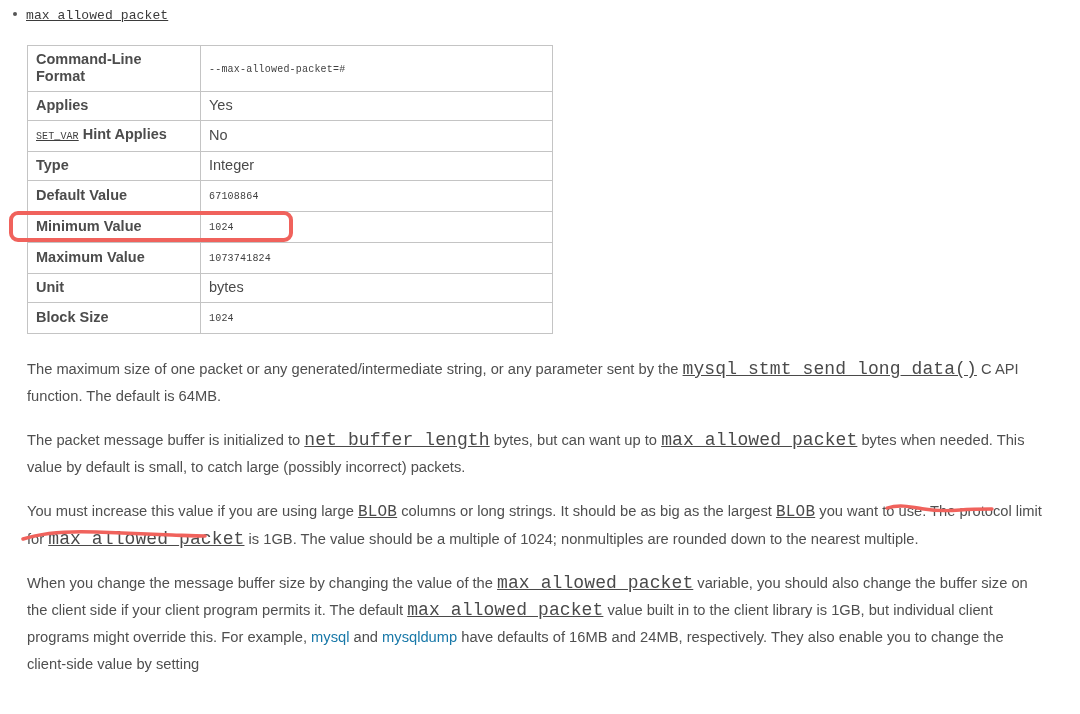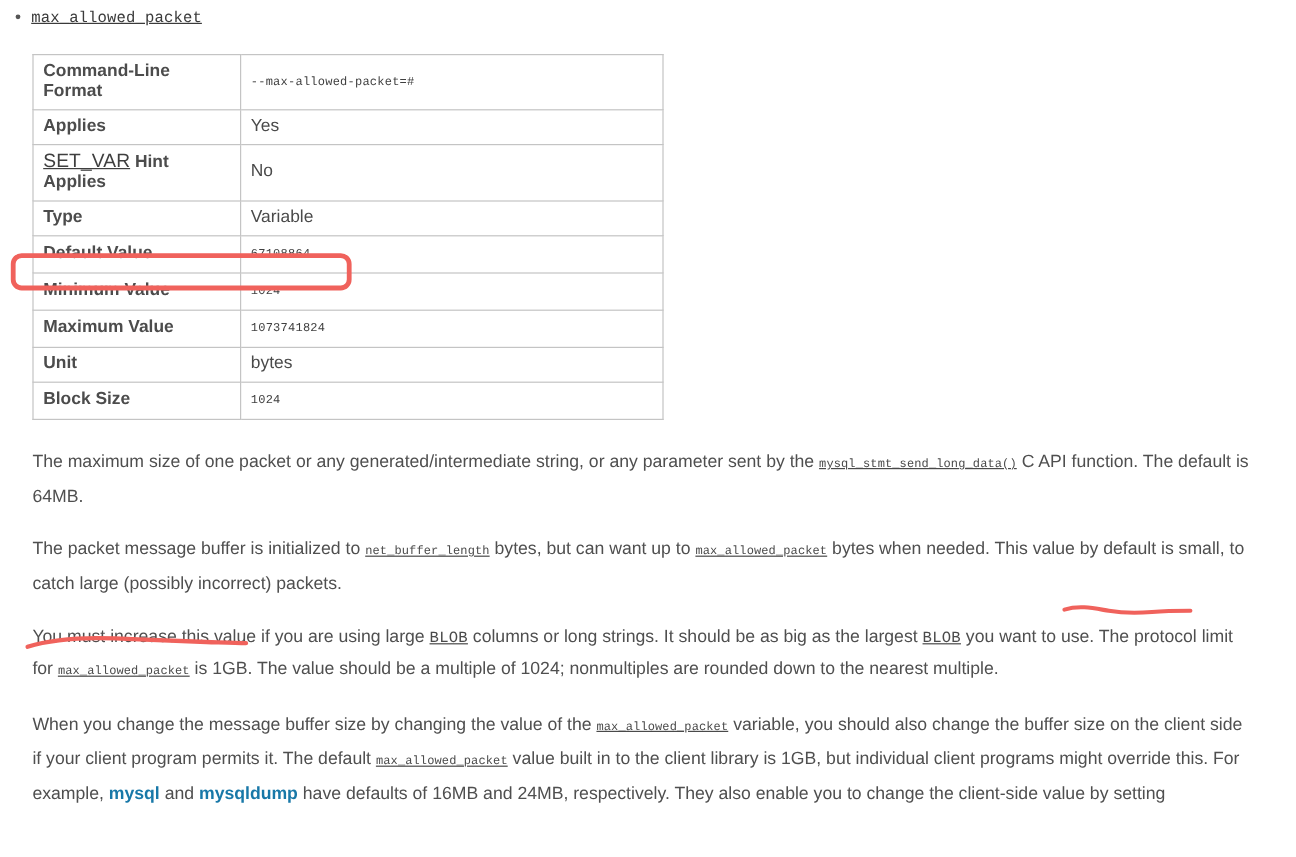--- a/index.html
+++ b/index.html
@@ -89,22 +89,22 @@
   }
   .mono-link {
     font-family: "Liberation Mono", monospace;
     font-size: 12.5px;
     color: #5b9bc4;
     letter-spacing: 0.2px;
     text-decoration: none;
     cursor: pointer;
   }
   .setvar {
-    font-family: Liberation Sans, sans-serif;
-    font-size: 16px;
+    font-family: Liberation Mono, monospace;
+    font-size: 10px;
     font-weight: normal;
     color: #3f3f3f;
     text-decoration: underline;
     letter-spacing: 0.1px;
   }
 
   
   .body-text {
     margin: 0 0 0 27px;
     width: 1016px;
@@ -112,36 +112,36 @@
   .para {
     margin: 0 0 17px 0;
     line-height: 27px;
     font-size: 14.7px;
     color: #4f4f4f;
   }
   .para:first-child { margin-top: 0; }
 
   .code-link {
     font-family: "Liberation Mono", monospace;
-    font-size: 10px;
+    font-size: 18px;
     color: #4a4a4a;
     text-decoration: underline;
     letter-spacing: 0.1px;
     white-space: nowrap;
   }
   .blob-link {
     font-family: "Liberation Mono", monospace;
-    font-size: 13px;
+    font-size: 16px;
     color: #4a4a4a;
     text-decoration: underline;
     letter-spacing: 0.2px;
   }
   .prog-link {
     color: #1878a8;
-    font-weight: bold;
+    font-weight: normal;
     text-decoration: none;
     cursor: pointer;
   }
 
   
   .annot-box {
     position: absolute;
     border: 4px solid #f0625c;
     border-radius: 9px;
     box-sizing: border-box;
@@ -173,21 +173,21 @@
       <tr>
         <td class="label">Applies</td>
         <td class="value">Yes</td>
       </tr>
       <tr>
         <td class="label"><span class="setvar">SET_VAR</span><span> Hint Applies</span></td>
         <td class="value">No</td>
       </tr>
       <tr>
         <td class="label">Type</td>
-        <td class="value">Variable</td>
+        <td class="value">Integer</td>
       </tr>
       <tr>
         <td class="label">Default Value</td>
         <td class="value"><span class="mono">67108864</span></td>
       </tr>
       <tr>
         <td class="label">Minimum Value</td>
         <td class="value"><span class="mono">1024</span></td>
       </tr>
       <tr>

